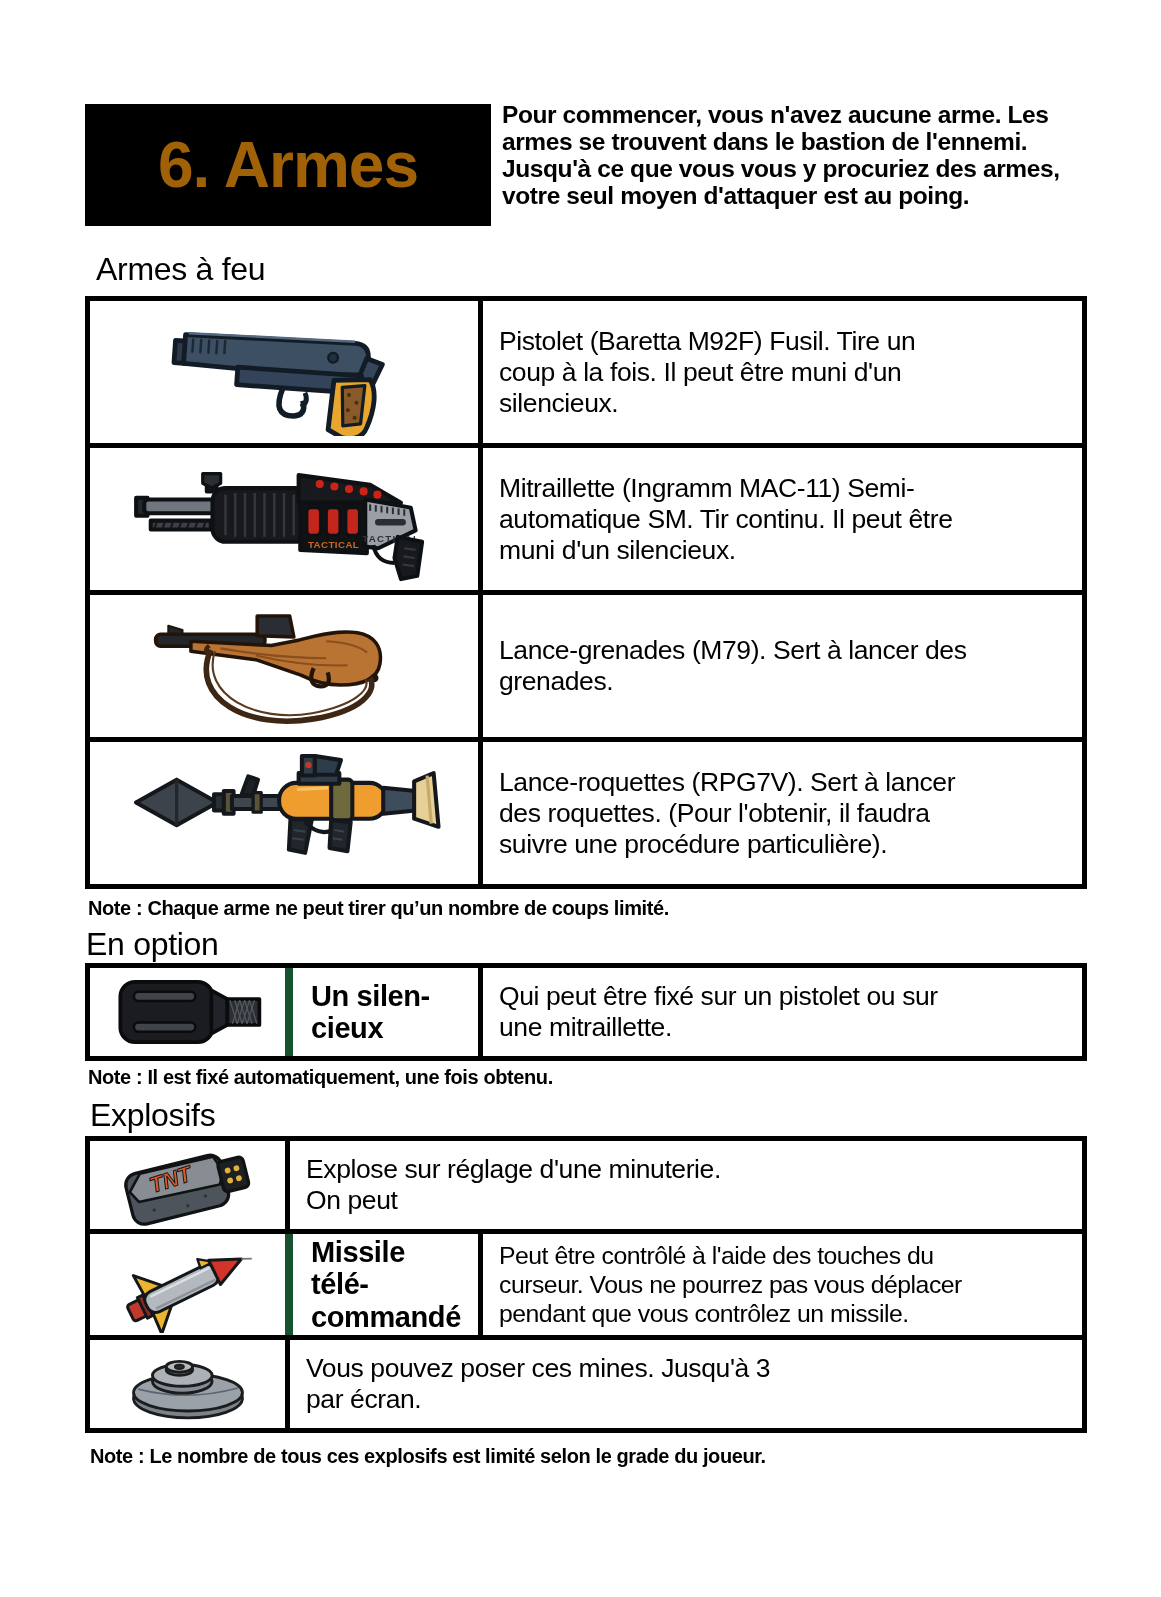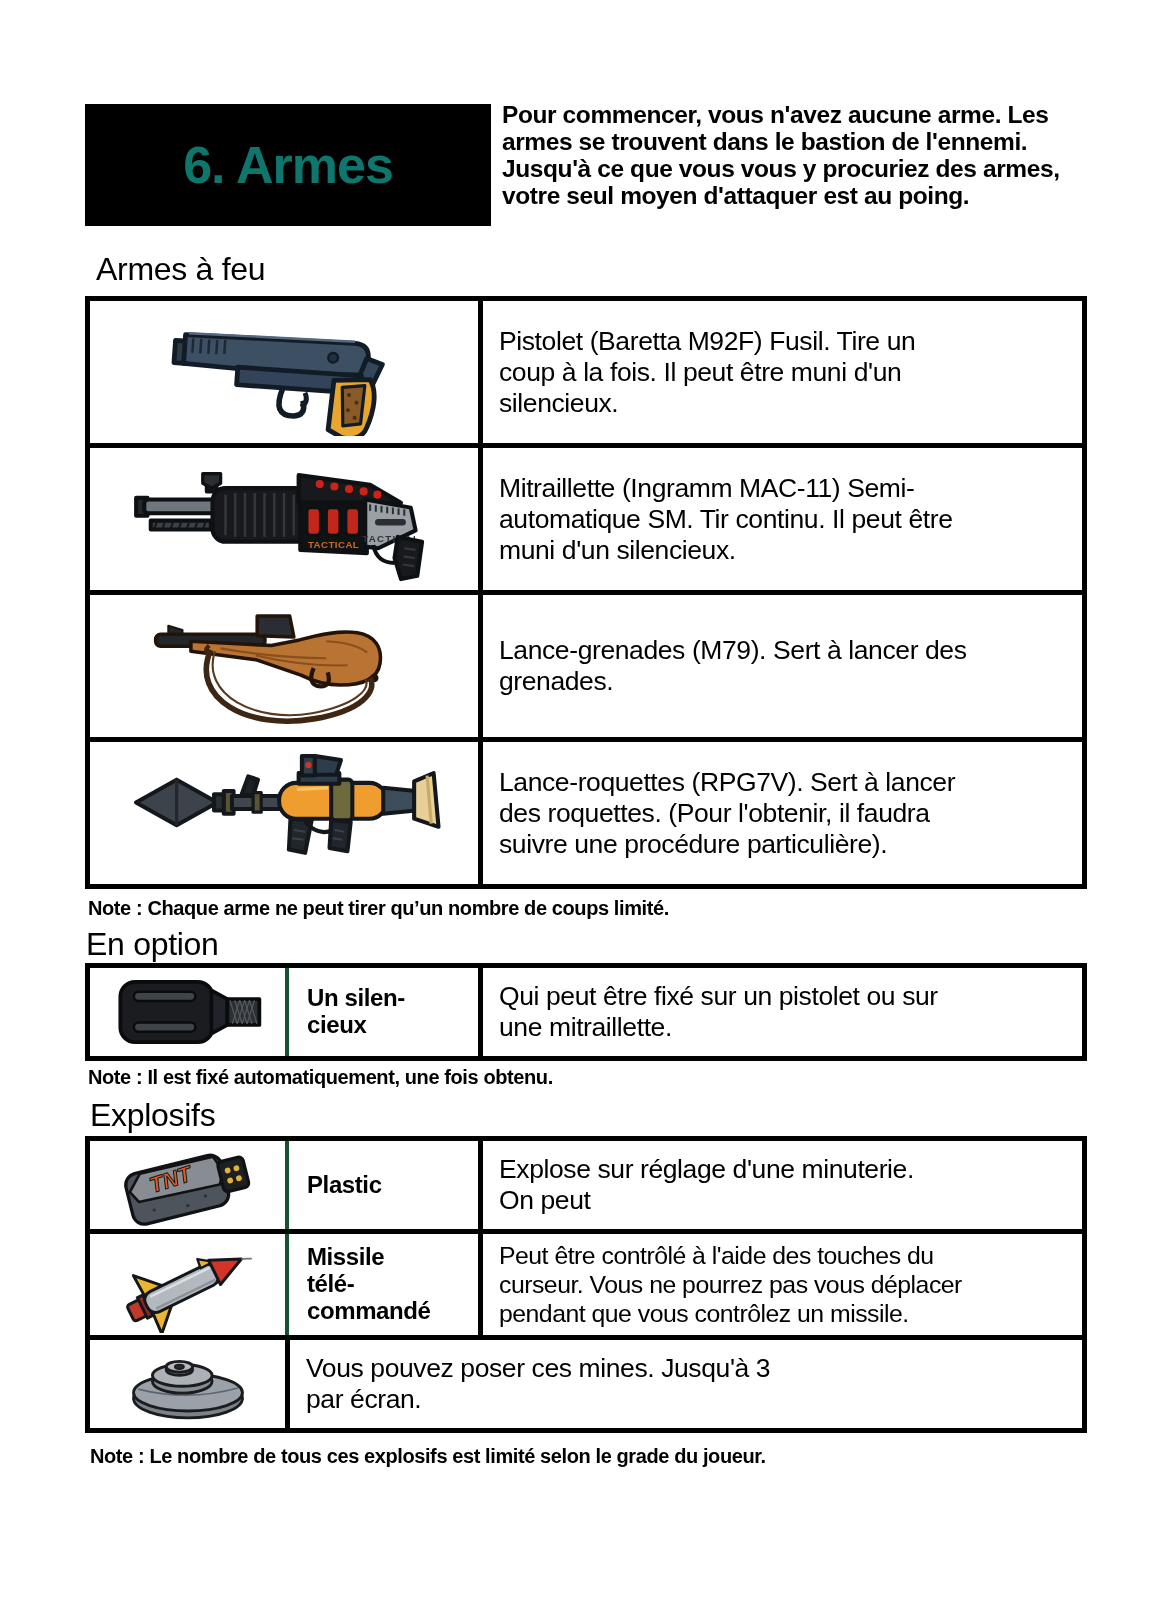--- a/index.html
+++ b/index.html
@@ -10,43 +10,43 @@
   }
   .abs { position:absolute; }
   .pre { white-space:pre-line; }
 
   
   .header-box {
     left:85px; top:104px; width:406px; height:122px; background:#000;
     display:flex; align-items:center; justify-content:center;
   }
   .header-title {
-    color:#0f766e; font-size:52px; font-weight:900; letter-spacing:-1px;
+    color:#a16207; font-size:64px; font-weight:900; letter-spacing:-1px;
   }
   .intro {
     left:502px; top:101px; width:605px;
     font-size:24.5px; line-height:27px; font-weight:700; letter-spacing:-0.4px;
   }
 
   .section-label { font-size:32px; font-weight:400; letter-spacing:-0.3px; }
   .note { font-size:20px; font-weight:700; letter-spacing:-0.4px; }
 
   
   .tbl {
     left:85px; width:1002px; border:5px solid #000; box-sizing:border-box;
     background:#fff;
   }
   .trow { display:flex; align-items:stretch; }
   .trow + .trow { border-top:5px solid #000; }
   .cell { box-sizing:border-box; display:flex; align-items:center; }
   .cell-img { width:388px; justify-content:center; }
   .cell-img-sm { width:195px; justify-content:center; }
   .cell-name {
-    width:193px; border-left:4px solid #14532d; padding:4px 4px 4px 18px;
-    font-size:24px; line-height:1.12; font-weight:700; letter-spacing:-0.4px;
+    width:193px; border-left:8px solid #14532d; padding:4px 4px 4px 18px;
+    font-size:29px; line-height:1.12; font-weight:700; letter-spacing:-0.4px;
   }
   .cell-desc {
     flex:1; border-left:5px solid #000; padding:6px 8px 6px 16px;
     font-size:26.5px; line-height:1.17; font-weight:400; letter-spacing:-0.4px;
   }
   .cell-desc.tight { font-size:24.8px; letter-spacing:-0.5px; }
   .h142 { height:142px; }
   .h88  { height:88px; }
   .h101 { height:101px; }
   svg { display:block; }
@@ -298,21 +298,20 @@
           </g>
           <g stroke="none" fill="#2c3136">
             <circle cx="60" cy="90" r="2.5"></circle>
               <circle cx="112" cy="96" r="2.5"></circle>
               <circle cx="142" cy="88" r="2.5"></circle>
           </g>
           <text x="96" y="62" text-anchor="middle" font-size="34" font-weight="bold" font-style="italic" fill="#e05a24" stroke="#101214" stroke-width="1.5" transform="rotate(-4 96 54)">TNT</text>
         </g>
       </svg>
     </div>
-    <div class="cell cell-name pre">Plastic</div>
     <div class="cell cell-desc pre">Explose sur réglage d'une minuterie.
 On peut</div>
   </div>
 
   <div class="trow h101">
     <div class="cell cell-img-sm">
 
       <svg width="172" height="96" viewBox="0 0 230 160">
         <g stroke="#14171a" stroke-width="5" stroke-linejoin="round" transform="rotate(-26 115 80)">
           <rect x="8" y="66" width="24" height="30" rx="5" fill="#c0392b"></rect>

